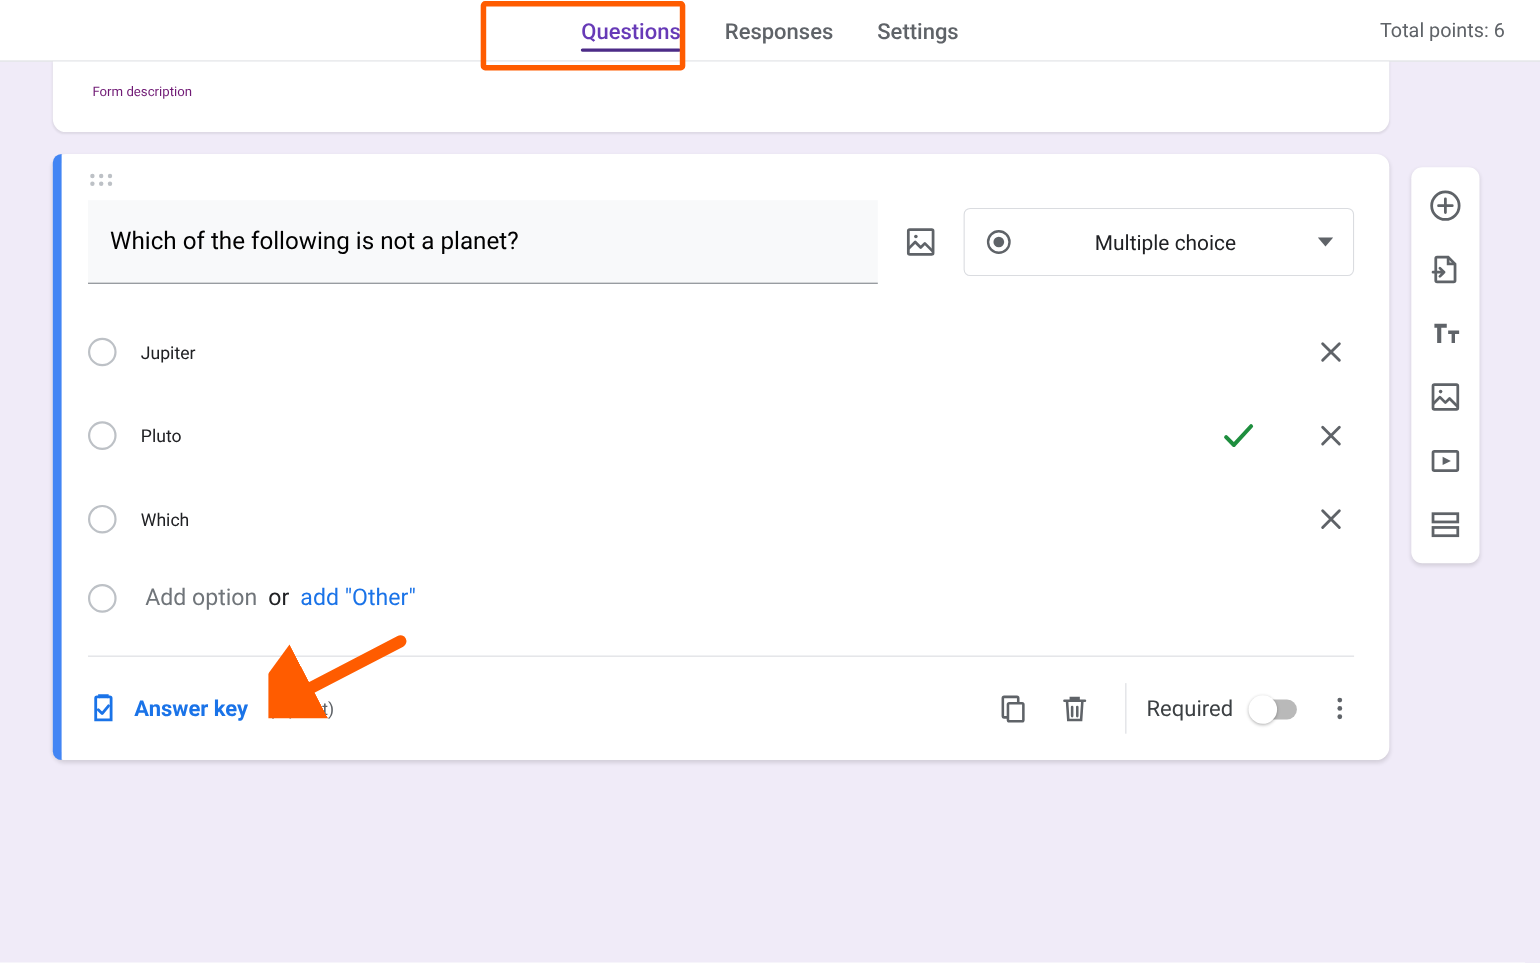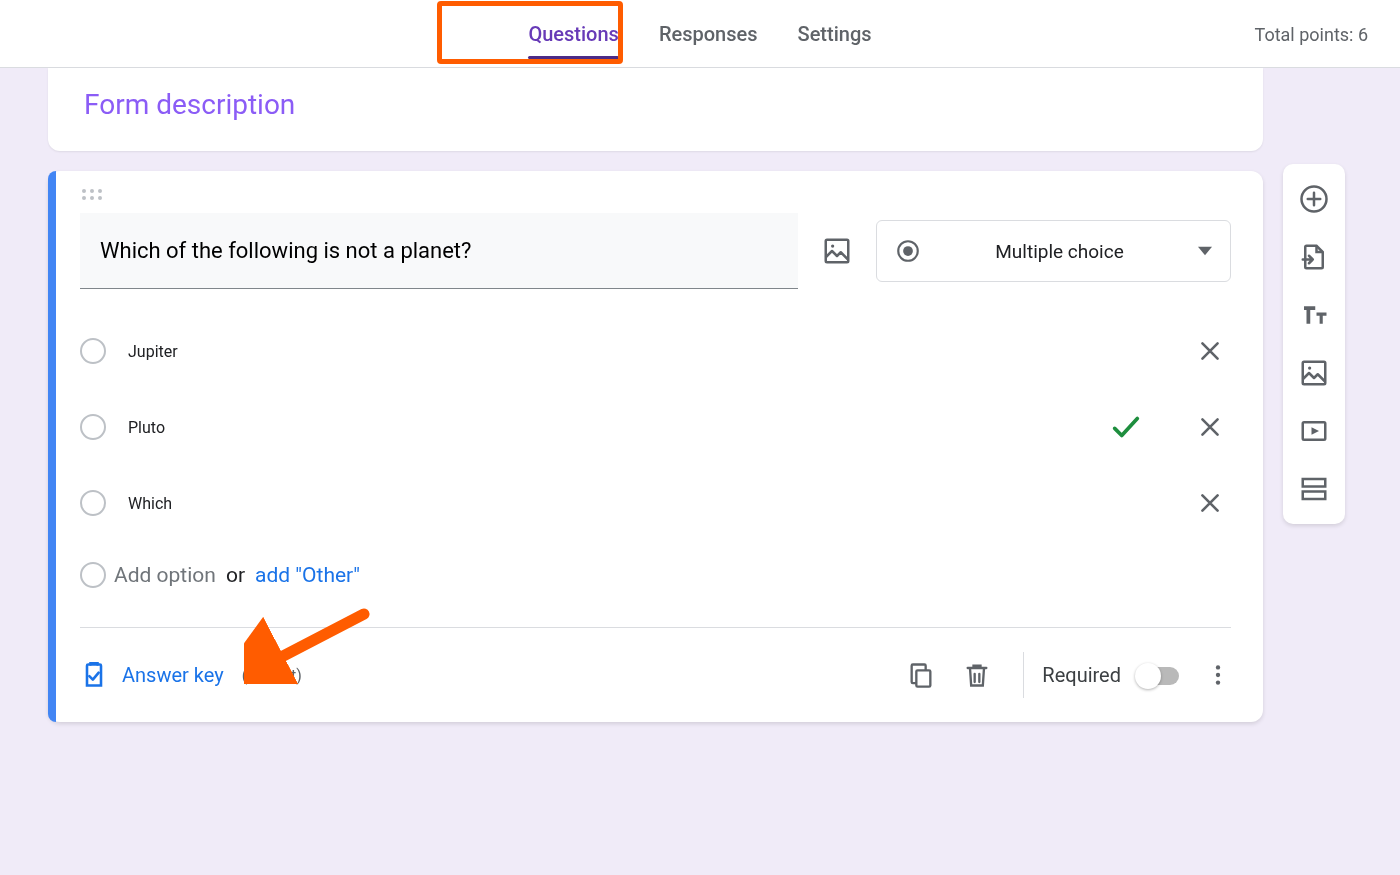--- a/index.html
+++ b/index.html
@@ -5,21 +5,21 @@
   * { box-sizing: border-box; }
   body {
     margin: 0;
     font-family: 'Google Sans', Roboto, Arial, sans-serif;
     background: #f0ebf8;
     color: #202124;
   }
   .top-bar {
     background: #fff;
     border-bottom: 1px solid #dadce0;
-    height: 68px;
+    height: 56px;
     display: flex;
     align-items: center;
     position: relative;
   }
   .tabs {
     display: flex;
     margin: 0 auto;
     align-items: center;
     gap: 40px;
     height: 100%;
@@ -79,22 +79,22 @@
     max-width: 1215px;
     position: relative;
   }
   .form-header-card {
     background: #fff;
     border-radius: 0 0 12px 12px;
     padding: 20px 36px 30px;
     box-shadow: 0 1px 2px rgba(0,0,0,.08);
   }
   .form-description {
-    color: #8b5cf6;
-    font-size: 28px;
+    color: #701a75;
+    font-size: 12px;
   }
   .question-card {
     background: #fff;
     border-radius: 12px;
     margin-top: 20px;
     box-shadow: 0 2px 4px rgba(0,0,0,.12);
     position: relative;
     padding: 16px 32px 24px 32px;
   }
   .question-card::before {
@@ -193,21 +193,21 @@
     flex-shrink: 0;
     margin-right: 8px;
   }
   .add-option-row {
     display: flex;
     align-items: center;
     min-height: 48px;
     margin-top: 10px;
   }
   .add-option-text {
-    margin-left: 8px;
+    margin-left: 26px;
     color: #70757a;
     font-size: 21px;
   }
   .or-text {
     margin: 0 10px;
     font-size: 21px;
   }
   .add-other {
     color: #1a73e8;
     font-size: 21px;
@@ -222,21 +222,21 @@
     align-items: center;
     margin-top: 24px;
     position: relative;
   }
   .answer-key-btn {
     display: flex;
     align-items: center;
     gap: 14px;
     color: #1a73e8;
     font-size: 20px;
-    font-weight: 400;
+    font-weight: 700;
     cursor: pointer;
   }
   .points-label {
     color: #5f6368;
     font-size: 16px;
     margin-left: 18px;
   }
   .spacer { flex: 1; }
   .footer-icon {
     color: #5f6368;

